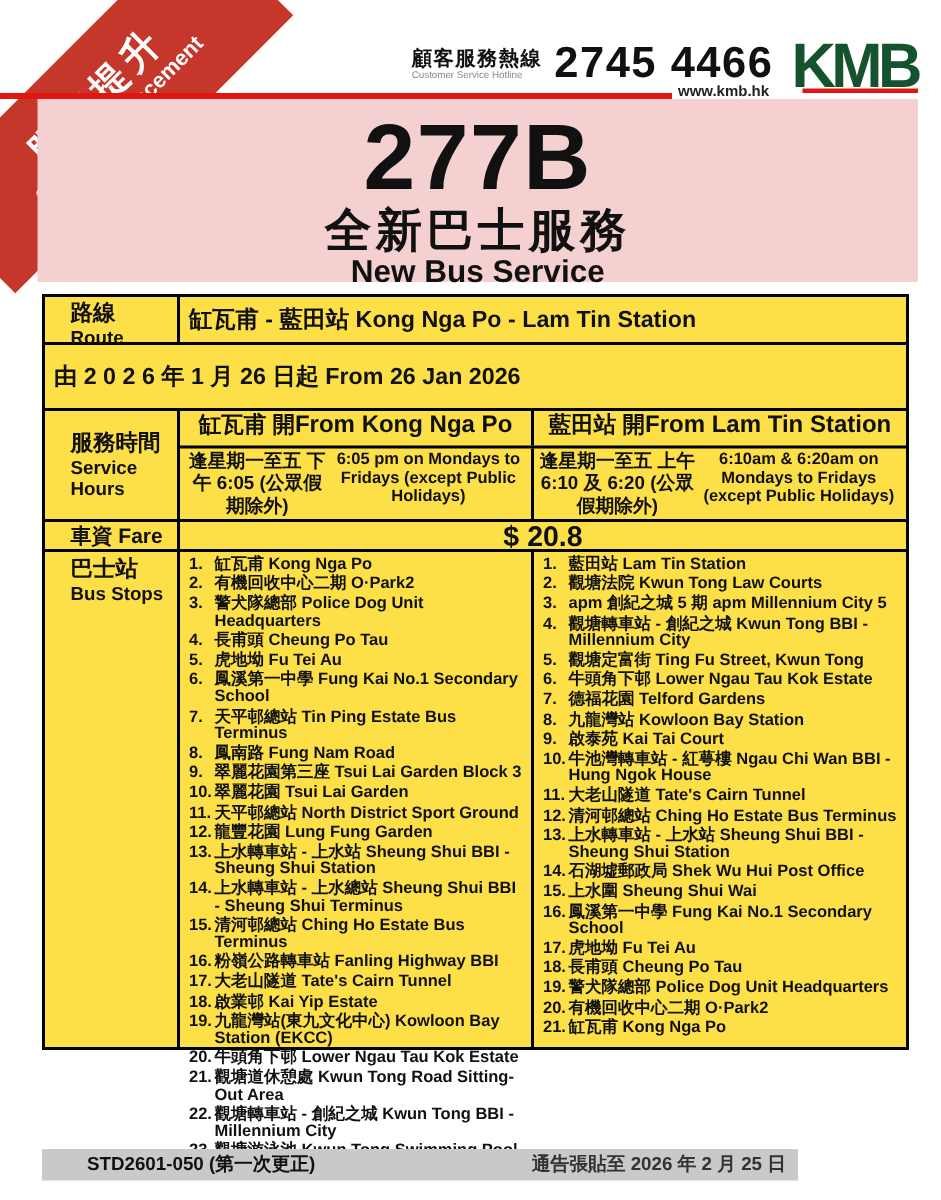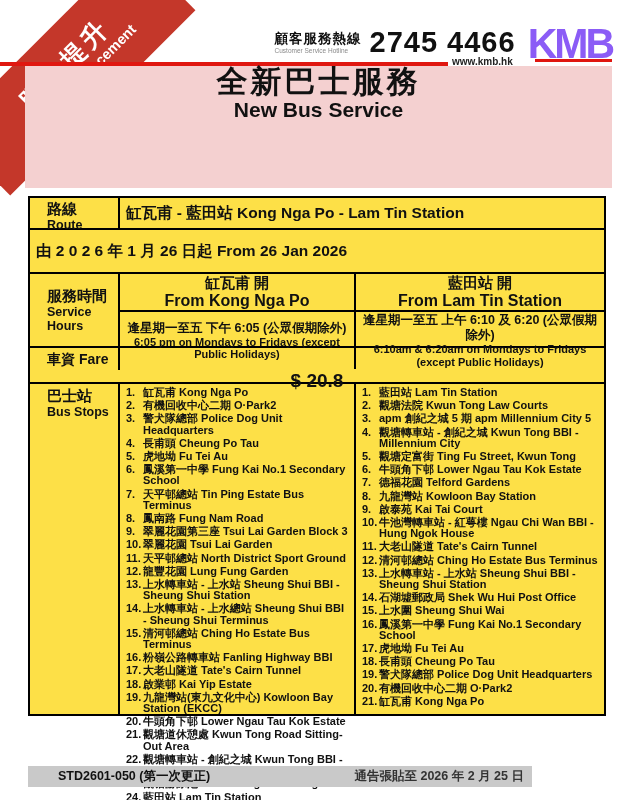--- a/index.html
+++ b/index.html
@@ -12,21 +12,21 @@
     box-shadow:0 0 0 1px #c4372a;}
   .ribbon .zh{color:#fff;font-size:25px;font-weight:bold;letter-spacing:4px;line-height:27px;}
   .ribbon .en{color:#fff;font-size:14.5px;font-weight:bold;line-height:19px;}
 
   
   .topbar{position:absolute;right:15px;top:24px;display:flex;align-items:flex-start;}
   .hotline-labels{text-align:left;margin-top:8px;margin-right:8px;}
   .hotline-zh{font-size:13.5px;font-weight:bold;letter-spacing:1px;line-height:14px;}
   .hotline-en{font-size:6.5px;color:#8a8a8a;line-height:9px;}
   .hotline-num{font-size:29px;font-weight:bold;letter-spacing:1px;margin-top:2px;}
-  .kmb-logo{color:#8b5cf6;font-size:41px;font-weight:900;letter-spacing:-3px;margin-left:12px;line-height:40px;
+  .kmb-logo{color:#14532d;font-size:41px;font-weight:900;letter-spacing:-3px;margin-left:12px;line-height:40px;
     font-family:"Liberation Sans",sans-serif;transform:scaleY(1.02);}
   .website{position:absolute;left:452px;top:56px;font-size:10px;font-weight:bold;color:#222;}
   .redline{position:absolute;left:0;top:62px;width:448px;height:4px;background:#e01710;}
   .redline2{position:absolute;left:535px;top:59px;width:77px;height:3px;background:#e01710;}
 
   
   .banner{position:absolute;left:25px;top:66px;width:587px;height:122px;background:#f4d0d0;text-align:center;}
   .route-no{font-size:62px;font-weight:bold;line-height:64px;margin-top:8px;letter-spacing:1px;}
   .title-zh{font-size:31px;font-weight:bold;line-height:32px;letter-spacing:3px;}
   .title-en{font-size:21px;font-weight:bold;line-height:24px;}
@@ -39,30 +39,30 @@
   .lblcell{width:90px;flex:none;border-right:2px solid #000;box-sizing:border-box;padding:2px 2px 2px 17px;}
   .lbl-zh{font-size:15px;font-weight:bold;line-height:18px;}
   .lbl-en{font-size:12.5px;font-weight:bold;line-height:14px;}
   .valcell{flex:1;display:flex;align-items:center;padding-left:6px;box-sizing:border-box;text-align:center;}
   .val{font-size:15.5px;font-weight:bold;}
   .bb{border-bottom:2px solid #000;}
 
   
   .sh-right{flex:1;display:flex;flex-direction:column;}
   .sh-cols{display:flex;flex:1;}
-  .sh-col{box-sizing:border-box;text-align:center;display:flex;flex-direction:column;justify-content:center;padding:1px 3px;}
+  .sh-col{box-sizing:border-box;text-align:center;display:flex;flex-direction:row;justify-content:center;padding:1px 3px;}
   .sh-col1{width:236px;flex:none;border-right:2px solid #000;}
   .sh-col2{flex:1;}
   .sh-h-zh{font-size:15px;font-weight:bold;line-height:18px;}
   .sh-h-en{font-size:16px;font-weight:bold;line-height:18px;}
   .sh-t-zh{font-size:12.5px;font-weight:bold;line-height:15px;}
   .sh-t-en{font-size:11px;font-weight:bold;line-height:12.5px;}
 
   
-  .fare-row{height:36px;flex-direction:column;}
+  .fare-row{height:20px;}
   .fare-lbl{display:flex;align-items:center;}
   .fare-lbl .lbl-zh{font-size:14px;}
   .fare-val{flex:1;text-align:center;font-size:19px;font-weight:bold;line-height:22px;}
 
   
   .stops-row{height:330px;}
   .stops-lbl{padding-top:3px;}
   .stops-col{box-sizing:border-box;padding:3px 4px 0 6px;}
   .stops-col1{width:236px;flex:none;border-right:2px solid #000;}
   .stops-col2{flex:1;}
@@ -93,20 +93,21 @@
       <div class="hotline-en">Customer Service Hotline</div>
     </div>
     <div class="hotline-num">2745 4466</div>
     <div class="kmb-logo">KMB</div>
   </div>
   <div class="redline"></div>
   <div class="redline2"></div>
   <div class="website">www.kmb.hk</div>
 
   <div class="banner">
+    <div class="route-no">277B</div>
     <div class="title-zh">全新巴士服務</div>
     <div class="title-en">New Bus Service</div>
   </div>
 
   <div class="tbl t1">
     <div class="row bb" style="height:32px;">
       <div class="lblcell">
         <div class="lbl-zh">路線</div>
         <div class="lbl-en">Route</div>
       </div>

